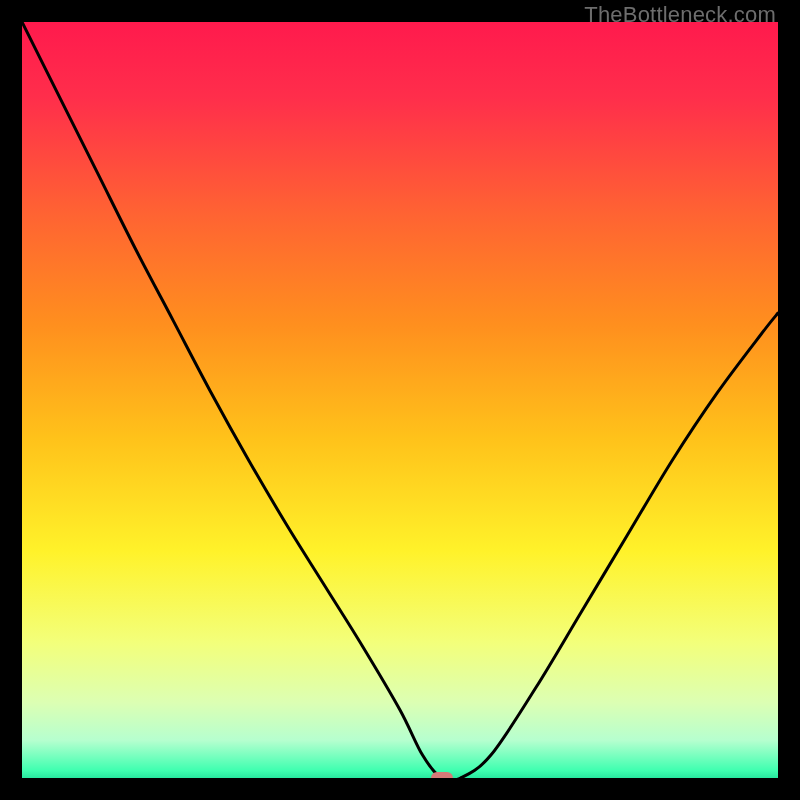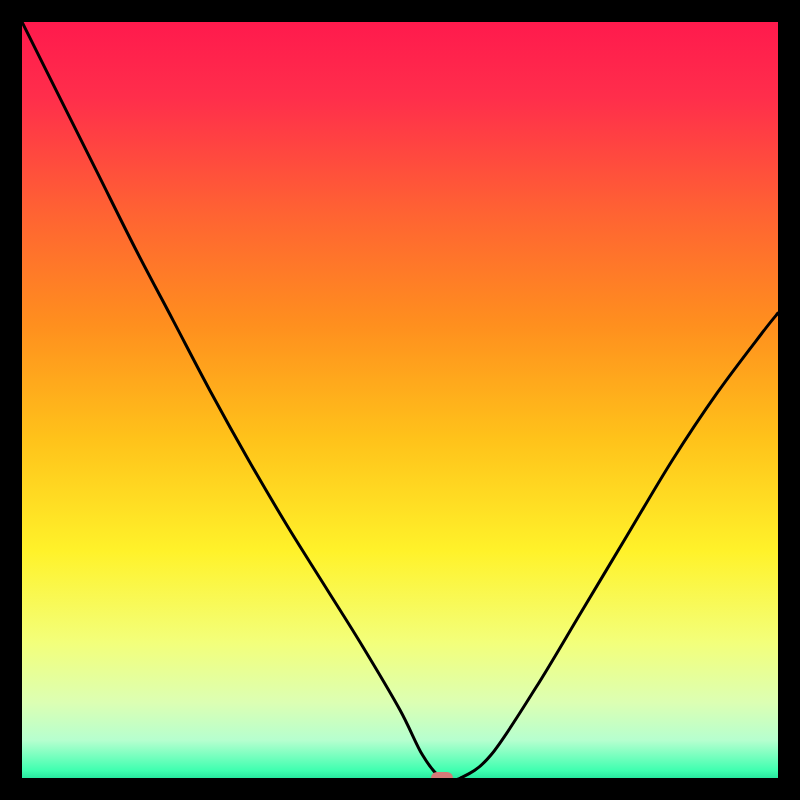--- a/index.html
+++ b/index.html
@@ -42,20 +42,21 @@
     height: 12px;
     background: #d67a78;
     border-radius: 6px;
     transform: translate(-50%, -50%);
   }
 </style>
 </head>
 <body>
 
 <div class="frame">
+  <div class="watermark">TheBottleneck.com</div>
 
   <div class="plot-area">
     <svg class="gradient" viewBox="0 0 756 756" preserveAspectRatio="none">
       <defs>
         <linearGradient id="bg-grad" x1="0" y1="0" x2="0" y2="1">
             <stop offset="0%" stop-color="#ff1a4d"></stop>
             <stop offset="10%" stop-color="#ff2e4b"></stop>
             <stop offset="25%" stop-color="#ff6233"></stop>
             <stop offset="40%" stop-color="#ff8f1e"></stop>
             <stop offset="55.00000000000001%" stop-color="#ffc21a"></stop>

